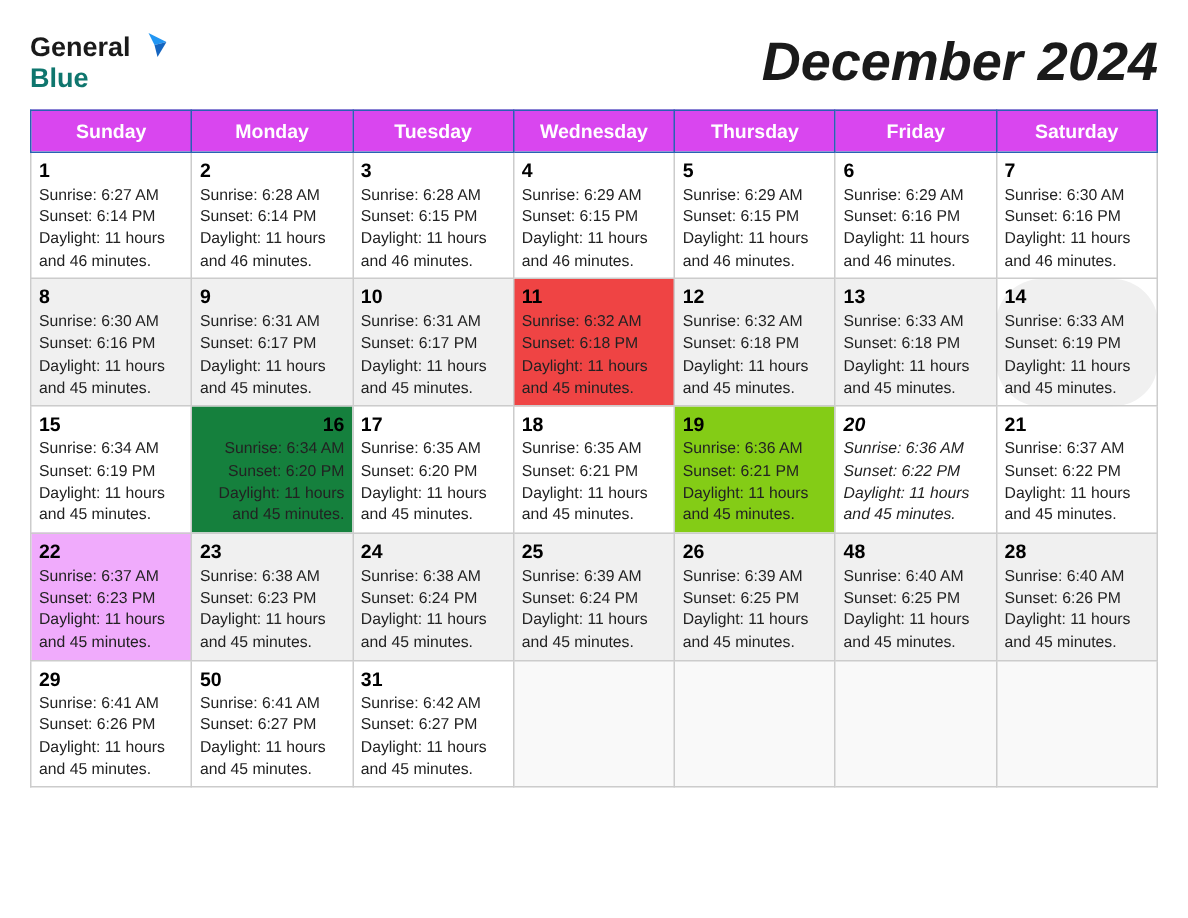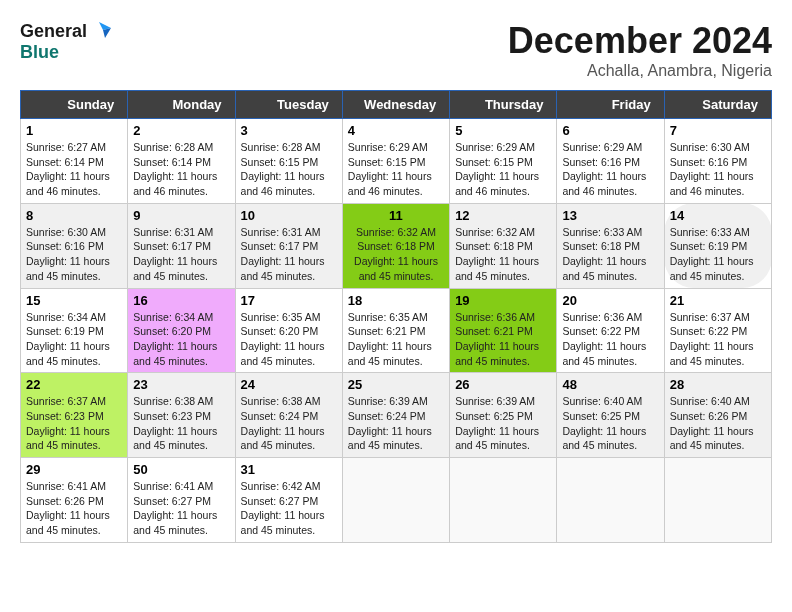--- a/index.html
+++ b/index.html
@@ -16,40 +16,41 @@
       align-items: flex-start;
       margin-bottom: 10px;
     }
     .logo {
       display: flex;
       align-items: center;
       gap: 4px;
     }
     .title-area {
       text-align: right;
+      font-style: italic;
     }
     .month-title {
       font-size: 36px;
       font-weight: bold;
       color: #1a1a1a;
     }
     .location-title {
       font-size: 16px;
       color: #555;
     }
     .calendar {
       width: 100%;
       border-collapse: collapse;
       font-size: 11px;
     }
     .calendar th {
-      background: #404040;
+      background: #d946ef;
       color: #fff;
       padding: 6px 13px;
-      text-align: right;
+      text-align: center;
       font-size: 13px;
       font-weight: bold;
       border: 1px solid #2962b3;
     }
     .calendar td {
       border: 1px solid #ccc;
       vertical-align: top;
       padding: 4px 5px;
       width: calc(100% / 7);
       min-height: 80px;
@@ -84,21 +85,20 @@
       <svg width="22" height="22" viewBox="0 0 22 22">
         <polygon points="10,2 22,8 14,10" fill="#2196F3"></polygon>
         <polygon points="14,10 22,8 16,18" fill="#1565C0"></polygon>
       </svg>
     </div>
     <span style="font-size:18px;font-weight:bold;color:#0f766e;">Blue</span>
   </div>
 </div>
   <div class="title-area">
     <div class="month-title">December 2024</div>
-    <div class="location-title">Achalla, Anambra, Nigeria</div>
   </div>
 </div>
 
 <table class="calendar">
   <thead>
     <tr>
       <th>Sunday</th>
       <th>Monday</th>
       <th>Tuesday</th>
       <th>Wednesday</th>
@@ -184,21 +184,21 @@
     </div>
   </td>
         <td style="background: rgb(240, 240, 240);">
     <span class="day-num">10</span>
     <div class="day-info">
       Sunrise: 6:31 AM<br>
       Sunset: 6:17 PM<br>
       Daylight: 11 hours and 45 minutes.
     </div>
   </td>
-        <td style="background: #84cc16; text-align: center;">
+        <td style="background: #ef4444;">
     <span class="day-num">11</span>
     <div class="day-info">
       Sunrise: 6:32 AM<br>
       Sunset: 6:18 PM<br>
       Daylight: 11 hours and 45 minutes.
     </div>
   </td>
         <td style="background: rgb(240, 240, 240);">
     <span class="day-num">12</span>
     <div class="day-info">
@@ -226,21 +226,21 @@
       </tr>
       <tr>
         <td style="background: rgb(255, 255, 255);">
     <span class="day-num">15</span>
     <div class="day-info">
       Sunrise: 6:34 AM<br>
       Sunset: 6:19 PM<br>
       Daylight: 11 hours and 45 minutes.
     </div>
   </td>
-        <td style="background: #f0abfc;">
+        <td style="background: #15803d; text-align: right;">
     <span class="day-num">16</span>
     <div class="day-info">
       Sunrise: 6:34 AM<br>
       Sunset: 6:20 PM<br>
       Daylight: 11 hours and 45 minutes.
     </div>
   </td>
         <td style="background: rgb(255, 255, 255);">
     <span class="day-num">17</span>
     <div class="day-info">
@@ -258,39 +258,39 @@
     </div>
   </td>
         <td style="background: #84cc16;">
     <span class="day-num">19</span>
     <div class="day-info">
       Sunrise: 6:36 AM<br>
       Sunset: 6:21 PM<br>
       Daylight: 11 hours and 45 minutes.
     </div>
   </td>
-        <td style="background: rgb(255, 255, 255);">
+        <td style="background: rgb(255, 255, 255); font-style: italic;">
     <span class="day-num">20</span>
     <div class="day-info">
       Sunrise: 6:36 AM<br>
       Sunset: 6:22 PM<br>
       Daylight: 11 hours and 45 minutes.
     </div>
   </td>
         <td style="background: rgb(255, 255, 255);">
     <span class="day-num">21</span>
     <div class="day-info">
       Sunrise: 6:37 AM<br>
       Sunset: 6:22 PM<br>
       Daylight: 11 hours and 45 minutes.
     </div>
   </td>
       </tr>
       <tr>
-        <td style="background: #bef264;">
+        <td style="background: #f0abfc;">
     <span class="day-num">22</span>
     <div class="day-info">
       Sunrise: 6:37 AM<br>
       Sunset: 6:23 PM<br>
       Daylight: 11 hours and 45 minutes.
     </div>
   </td>
         <td style="background: rgb(240, 240, 240);">
     <span class="day-num">23</span>
     <div class="day-info">

